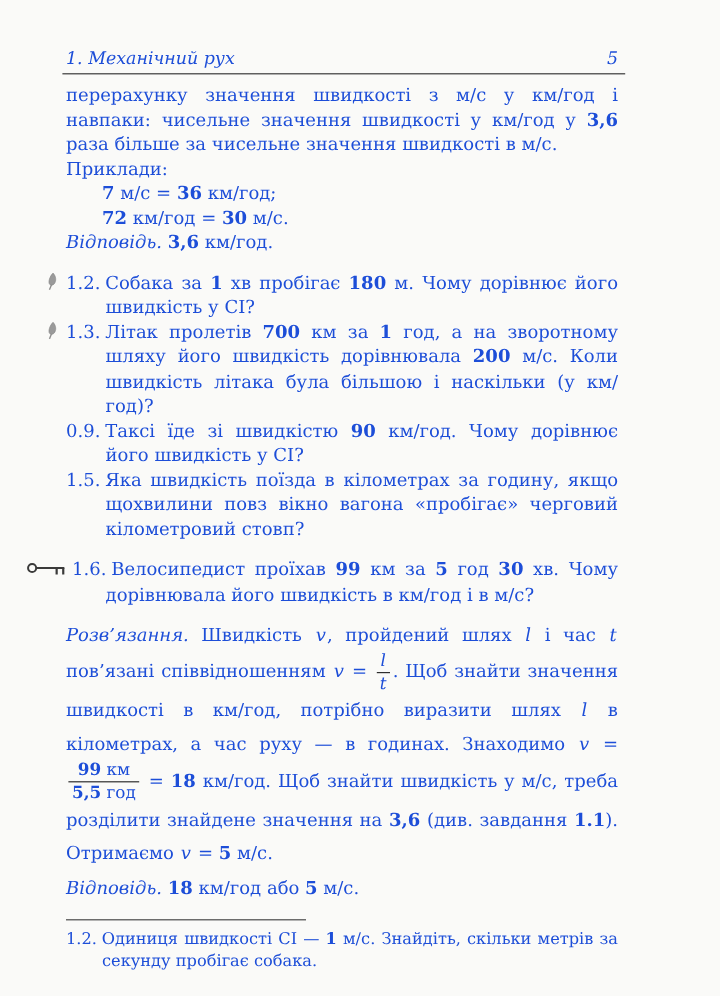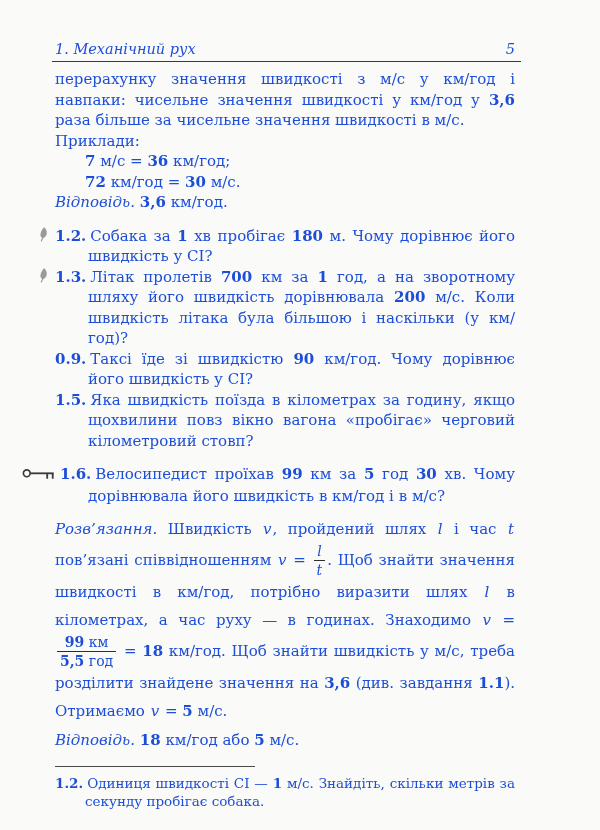--- a/index.html
+++ b/index.html
@@ -30,21 +30,21 @@
   .example-line{padding-left:30px;}
   .ital{font-style:italic;}
   
   .problem{
     position:relative;
     padding-left:33px;
     text-indent:-33px;
     text-align:justify;
   }
   .problem.first-gap{margin-top:13px;}
-  .pnum{font-weight:bold;padding-right:4px;}
+  .pnum{font-weight:normal;padding-right:4px;}
   .margin-icon{
     position:absolute;left:-17px;top:1px;text-indent:0;
   }
   .key-inline{display:inline-block;vertical-align:-1px;margin-right:5px;}
   
   .solution{
     margin-top:9px;
     line-height:28px;
     text-align:justify;
   }

